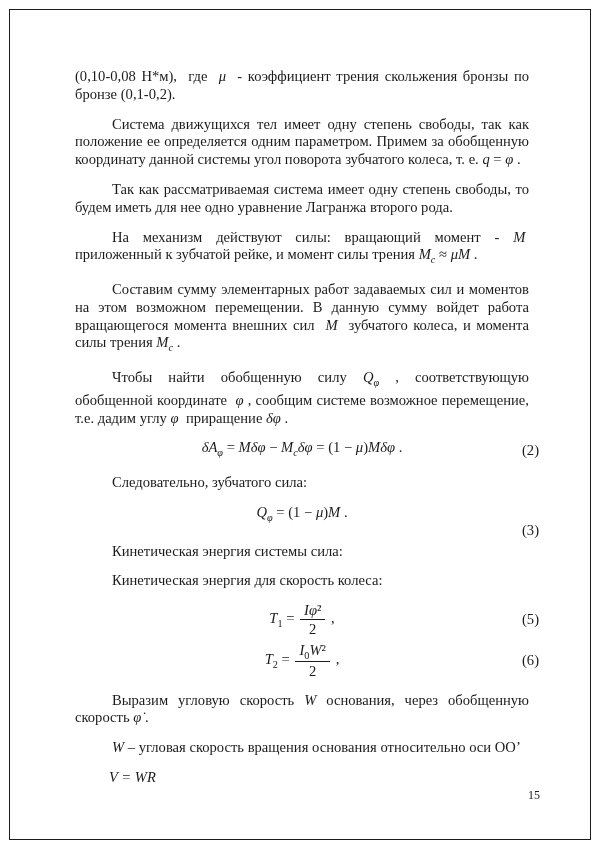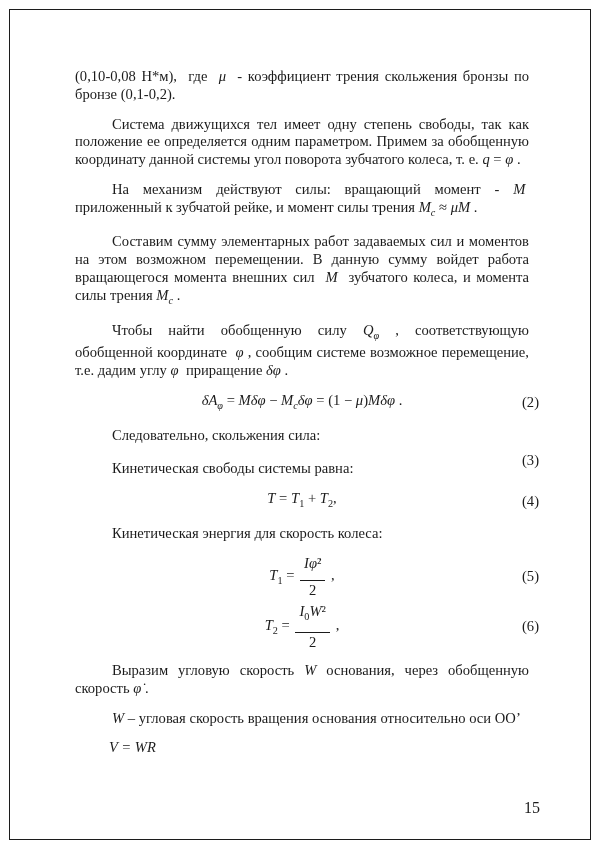--- a/index.html
+++ b/index.html
@@ -44,61 +44,59 @@
     top: auto; bottom: -13px; transform: none;
   }
   .eq.num-low { margin-bottom: 16px; }
   .fr {
     display: inline-block;
     vertical-align: middle;
     text-align: center;
     line-height: 1.12;
     margin: 0 2px;
   }
-  .fr-t { display: block; border-bottom: 1px solid #1b1b1b; padding: 0 4px 9px; }
+  .fr-t { display: block; border-bottom: 1px solid #1b1b1b; padding: 0 4px 0; }
   .fr-b { display: block; padding-top: 1px; }
   sub { font-size: 70%; }
   .pagenum {
     position: absolute;
-    right: 60px; bottom: 32px;
-    font-size: 16px;
+    right: 60px; bottom: 46px;
+    font-size: 12px;
     font-family: Liberation Serif, serif;
   }
 </style>
 </head>
 <body>
 
 <div class="page">
   <div class="frame"></div>
 
   <div class="doc">
 
     <p class="para noind">(0,10-0,08 Н*м),&nbsp; где&nbsp; <i>μ</i>&nbsp; - коэффициент трения скольжения бронзы по бронзе (0,1-0,2).</p>
     <p class="para">Система движущихся тел имеет одну степень свободы, так как положение ее определяется одним параметром. Примем за обобщенную координату данной системы угол поворота зубчатого колеса, т. е. <i>q</i> = <i>φ</i> .</p>
+    <p class="para">Так как рассматриваемая система имеет одну степень свободы, то будем иметь для нее одно уравнение Лагранжа второго рода.</p>
     <p class="para">На механизм действуют силы: вращающий момент - <i>M</i>&nbsp; приложенный к зубчатой рейке, и момент силы трения <i>M<sub>c</sub></i> ≈ <i>μM</i> .</p>
     <p class="para">Составим сумму элементарных работ задаваемых сил и моментов на этом возможном перемещении. В данную сумму войдет работа вращающегося момента внешних сил&nbsp; <i>M</i>&nbsp; зубчатого колеса, и момента силы трения <i>M<sub>c</sub></i> .</p>
     <p class="para">Чтобы найти обобщенную силу <i>Q<sub>φ</sub></i> , соответствующую обобщенной координате&nbsp; <i>φ</i> , сообщим системе возможное перемещение, т.е. дадим углу <i>φ</i>&nbsp; приращение <i>δφ</i> .</p>
 
     <div class="eq">
       <span class="eq-body"><i>δA<sub>φ</sub></i> = <i>Mδφ</i> − <i>M<sub>c</sub>δφ</i> = (1 − <i>μ</i>)<i>Mδφ</i> .</span>
       <span class="eq-num">(2)</span>
     </div>
 
-    <p class="para">Следовательно, скольжения сила:</p>
+    <p class="para">Следовательно, зубчатого сила:</p>
 
     <div class="eq num-low">
+      <span class="eq-body"><i>Q<sub>φ</sub></i> = (1 − <i>μ</i>)<i>M</i> .</span>
       <span class="eq-num">(3)</span>
     </div>
 
-    <p class="para">Кинетическая свободы системы равна:</p>
+    <p class="para">Кинетическая энергия системы сила:</p>
 
-    <div class="eq">
-      <span class="eq-body"><i>T</i> = <i>T</i><sub>1</sub> + <i>T</i><sub>2</sub>,</span>
-      <span class="eq-num">(4)</span>
-    </div>
 
     <p class="para">Кинетическая энергия для скорость колеса:</p>
 
     <div class="eq">
       <span class="eq-body"><i>T</i><sub>1</sub> = <span class="fr"><span class="fr-t"><i>Iφ̇</i>²</span><span class="fr-b">2</span></span> ,</span>
       <span class="eq-num">(5)</span>
     </div>
 
 
     <div class="eq">

